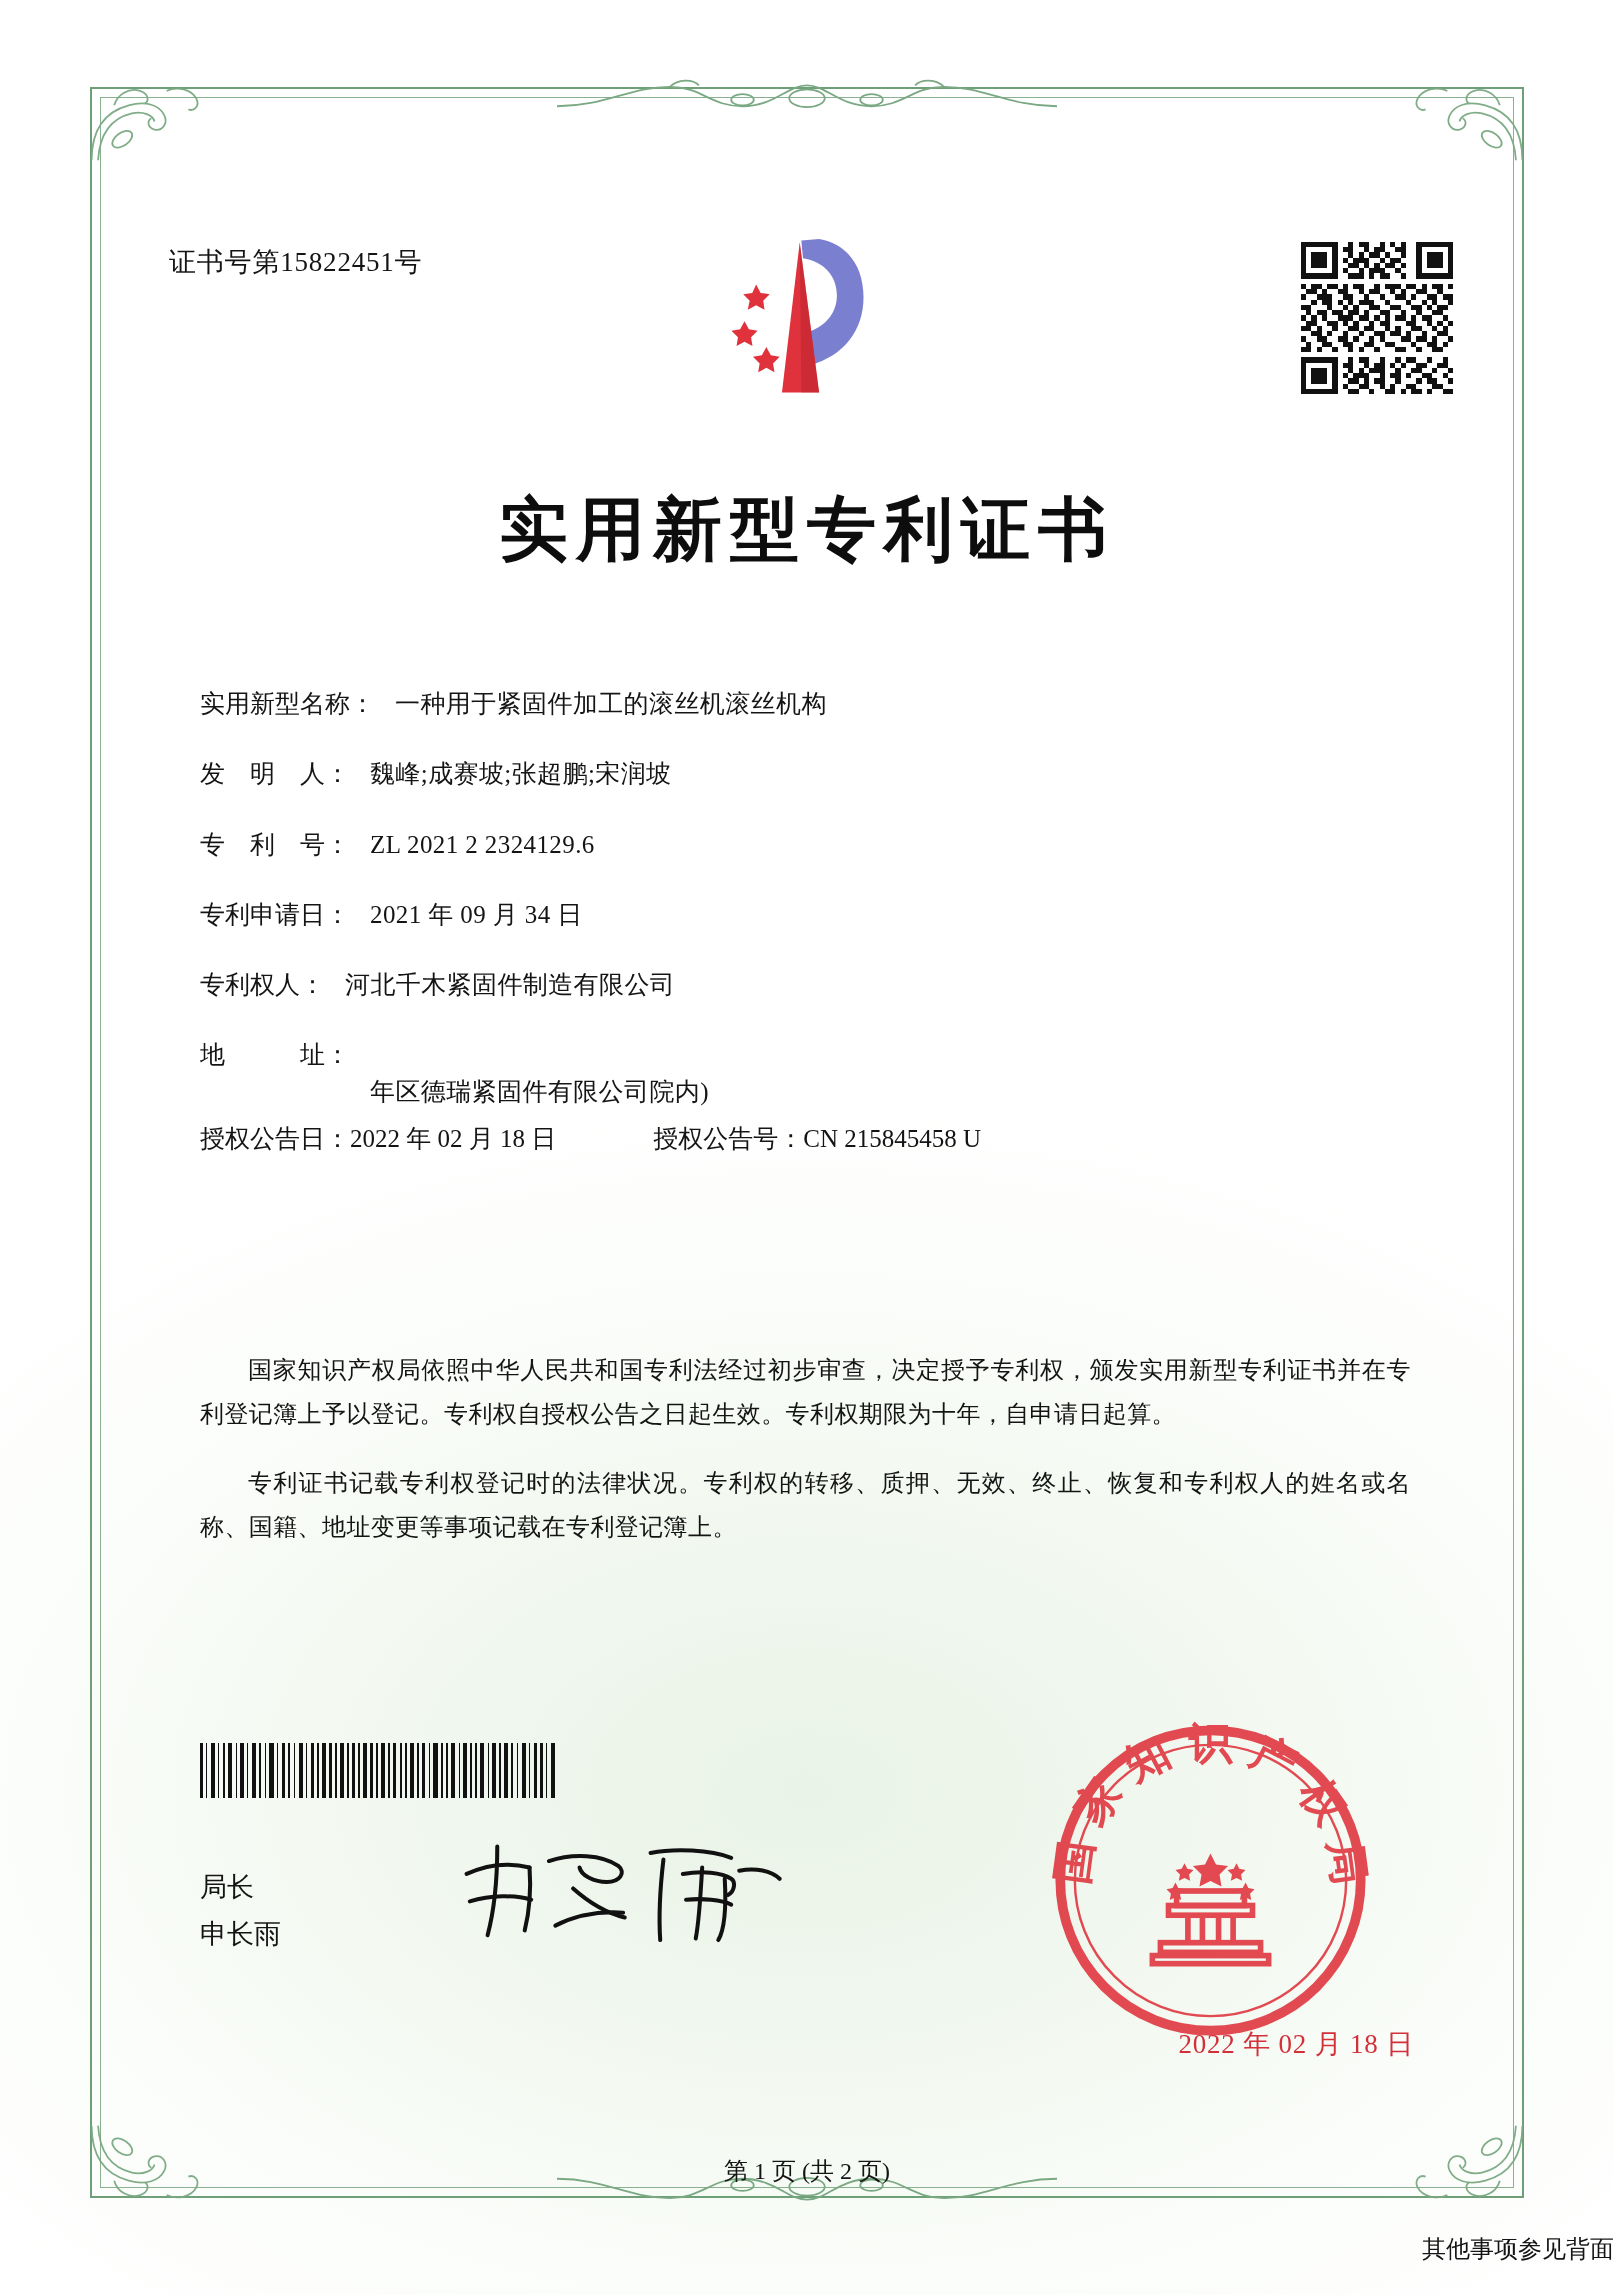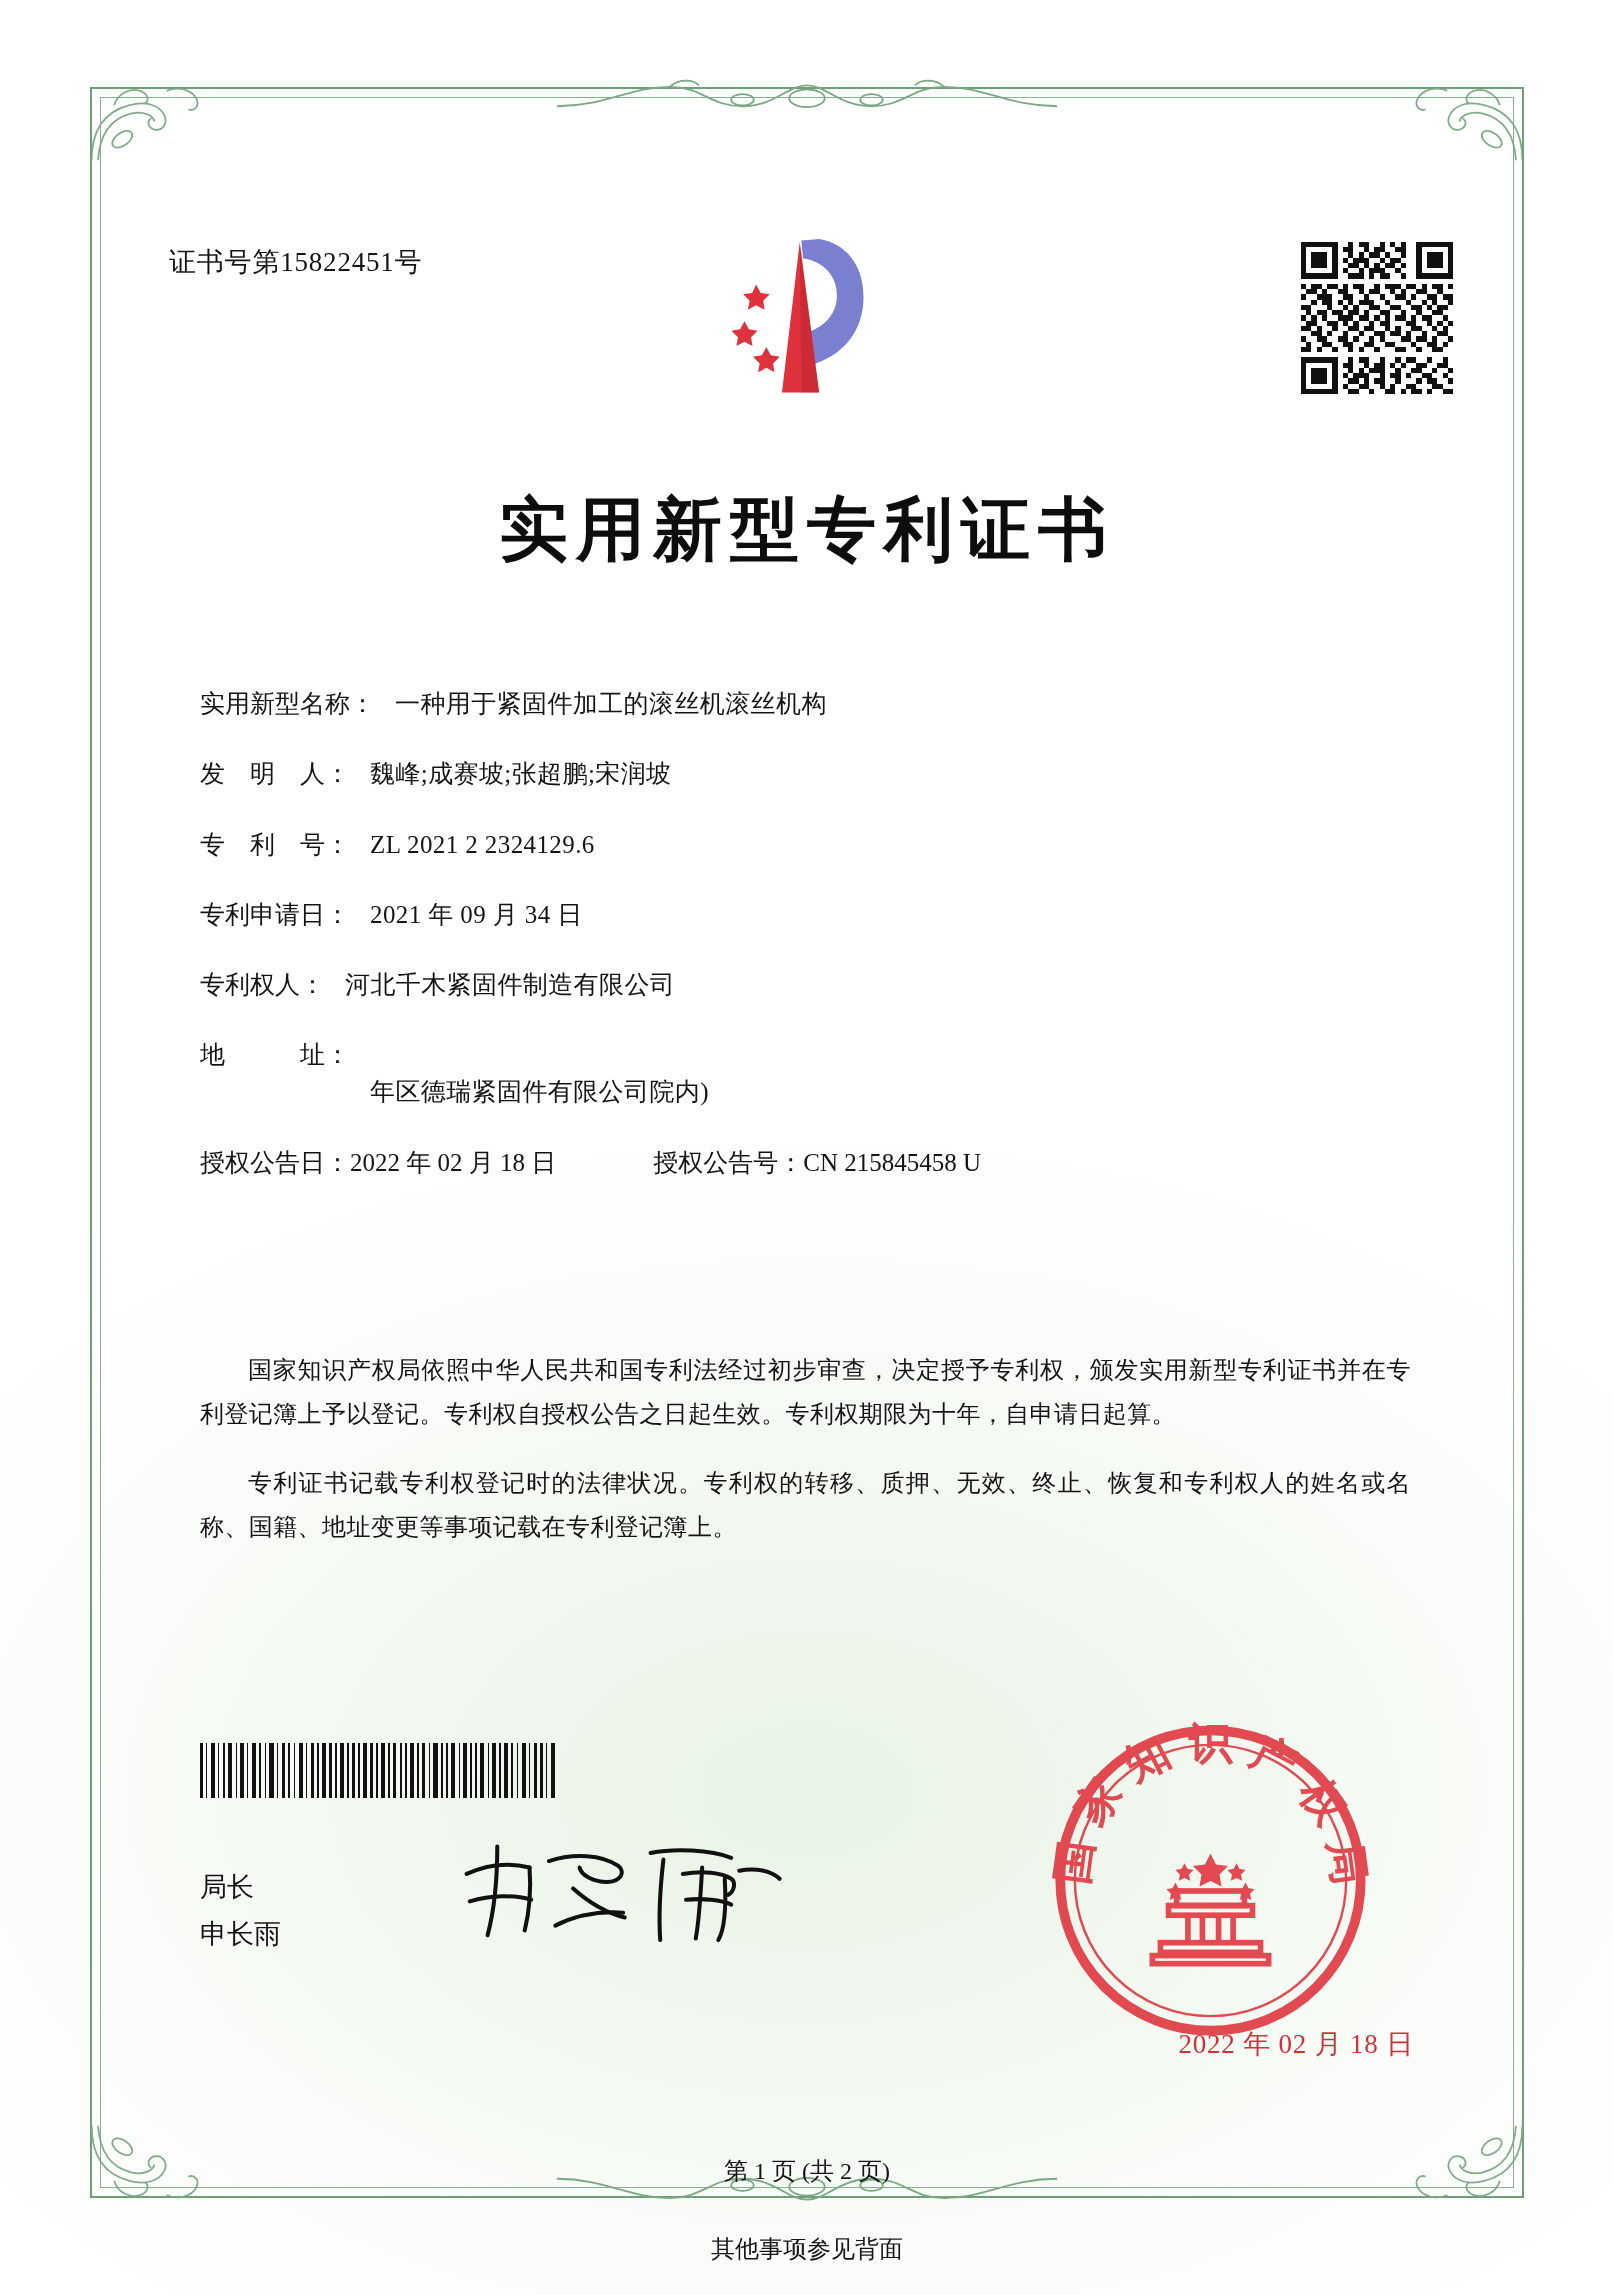--- a/index.html
+++ b/index.html
@@ -207,21 +207,21 @@
     left: 0; right: 0;
     top: 2155px;
     text-align: center;
     font-size: 24px;
     color: #141414;
   }
   .footnote {
     position: absolute;
     left: 0; right: 0;
     top: 2233px;
-    text-align: center;
+    text-align: right;
     font-size: 24px;
     color: #141414;
   }
 </style>
 </head>
 <body>
 
 <div class="page">
 
   <div class="border-outer"></div>
@@ -354,21 +354,21 @@
     <div class="field-row">
       <span class="field-label">专利申请日：</span>
       <span class="field-value">2021 年 09 月 34 日</span>
     </div>
 
     <div class="field-row">
       <span class="field-label">专利权人：</span>
       <span class="field-value">河北千木紧固件制造有限公司</span>
     </div>
 
-    <div class="field-row" style="margin-bottom:36px;">
+    <div class="field-row" style="margin-bottom:12px;">
       <span class="field-label">地　　　址：</span>
       <span class="field-value">
         <br>
         <span>年区德瑞紧固件有限公司院内)</span>
       </span>
     </div>
 
     <div class="row-two-col">
       <span class="field-label">授权公告日：</span>
       <span>2022 年 02 月 18 日</span>

